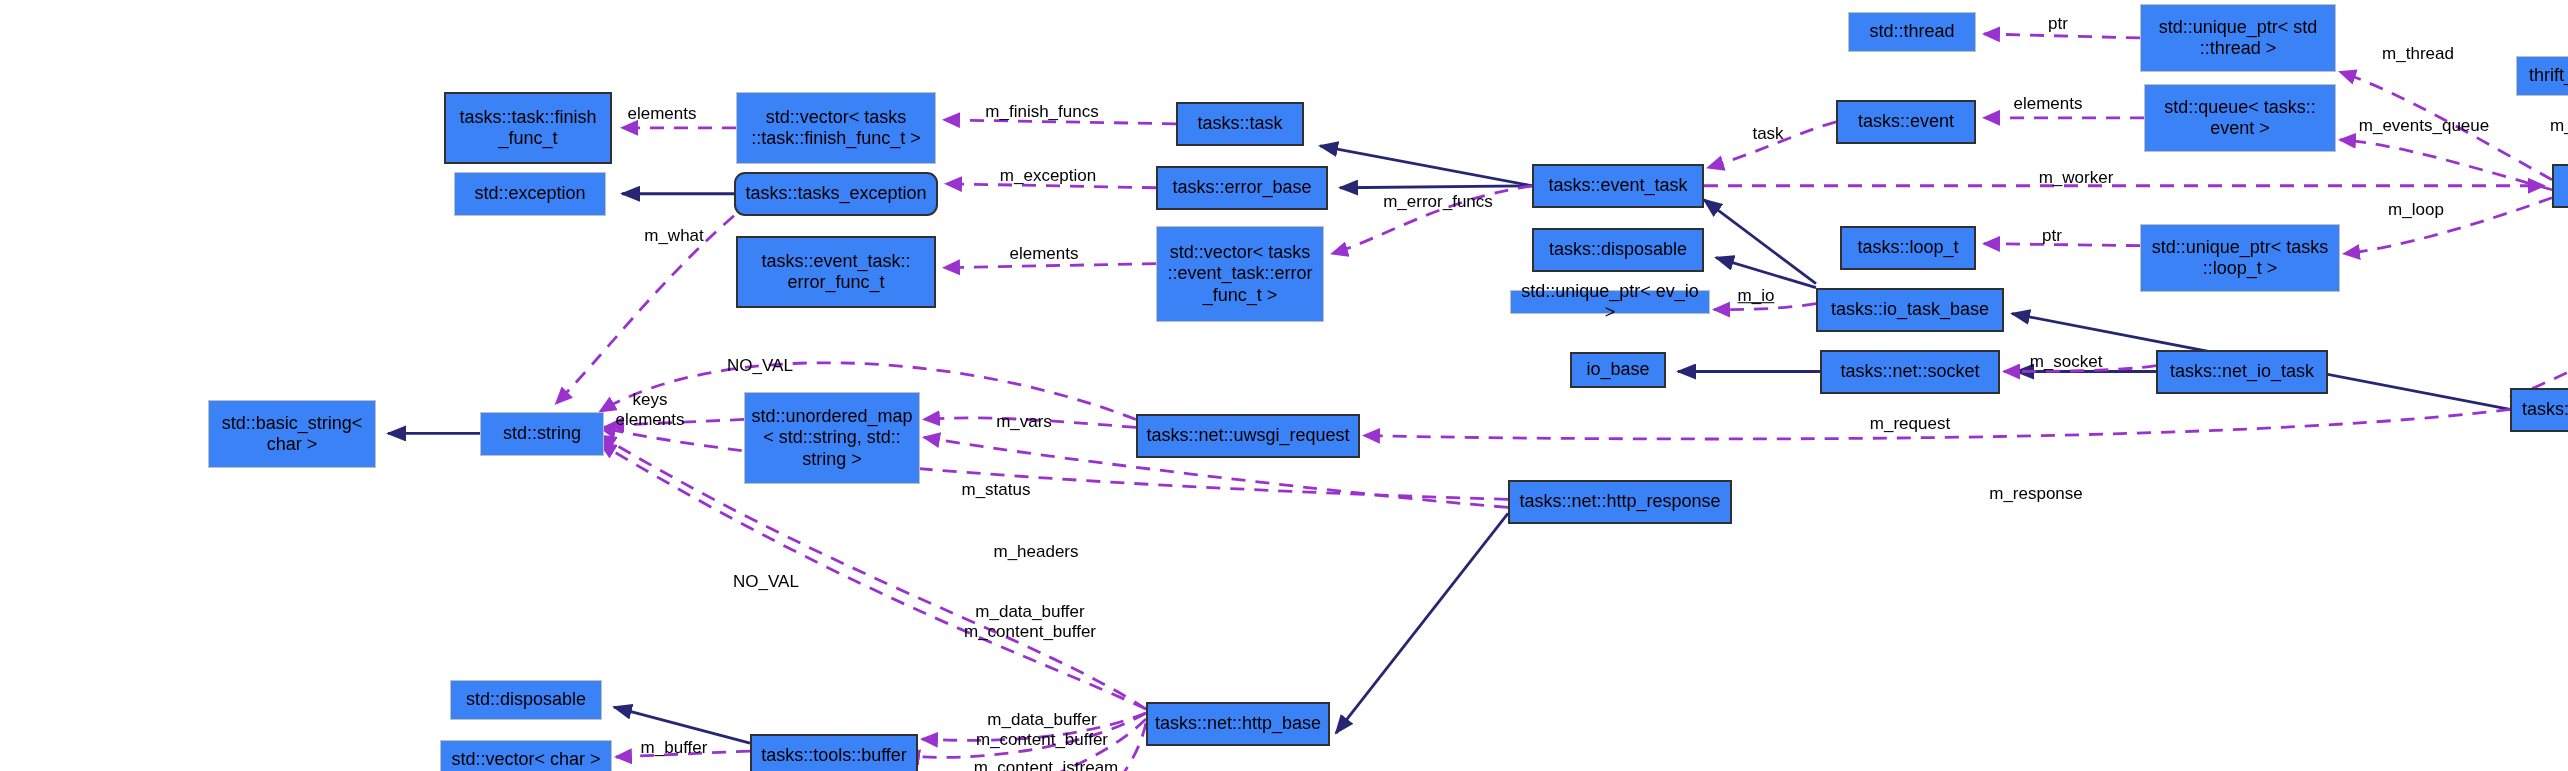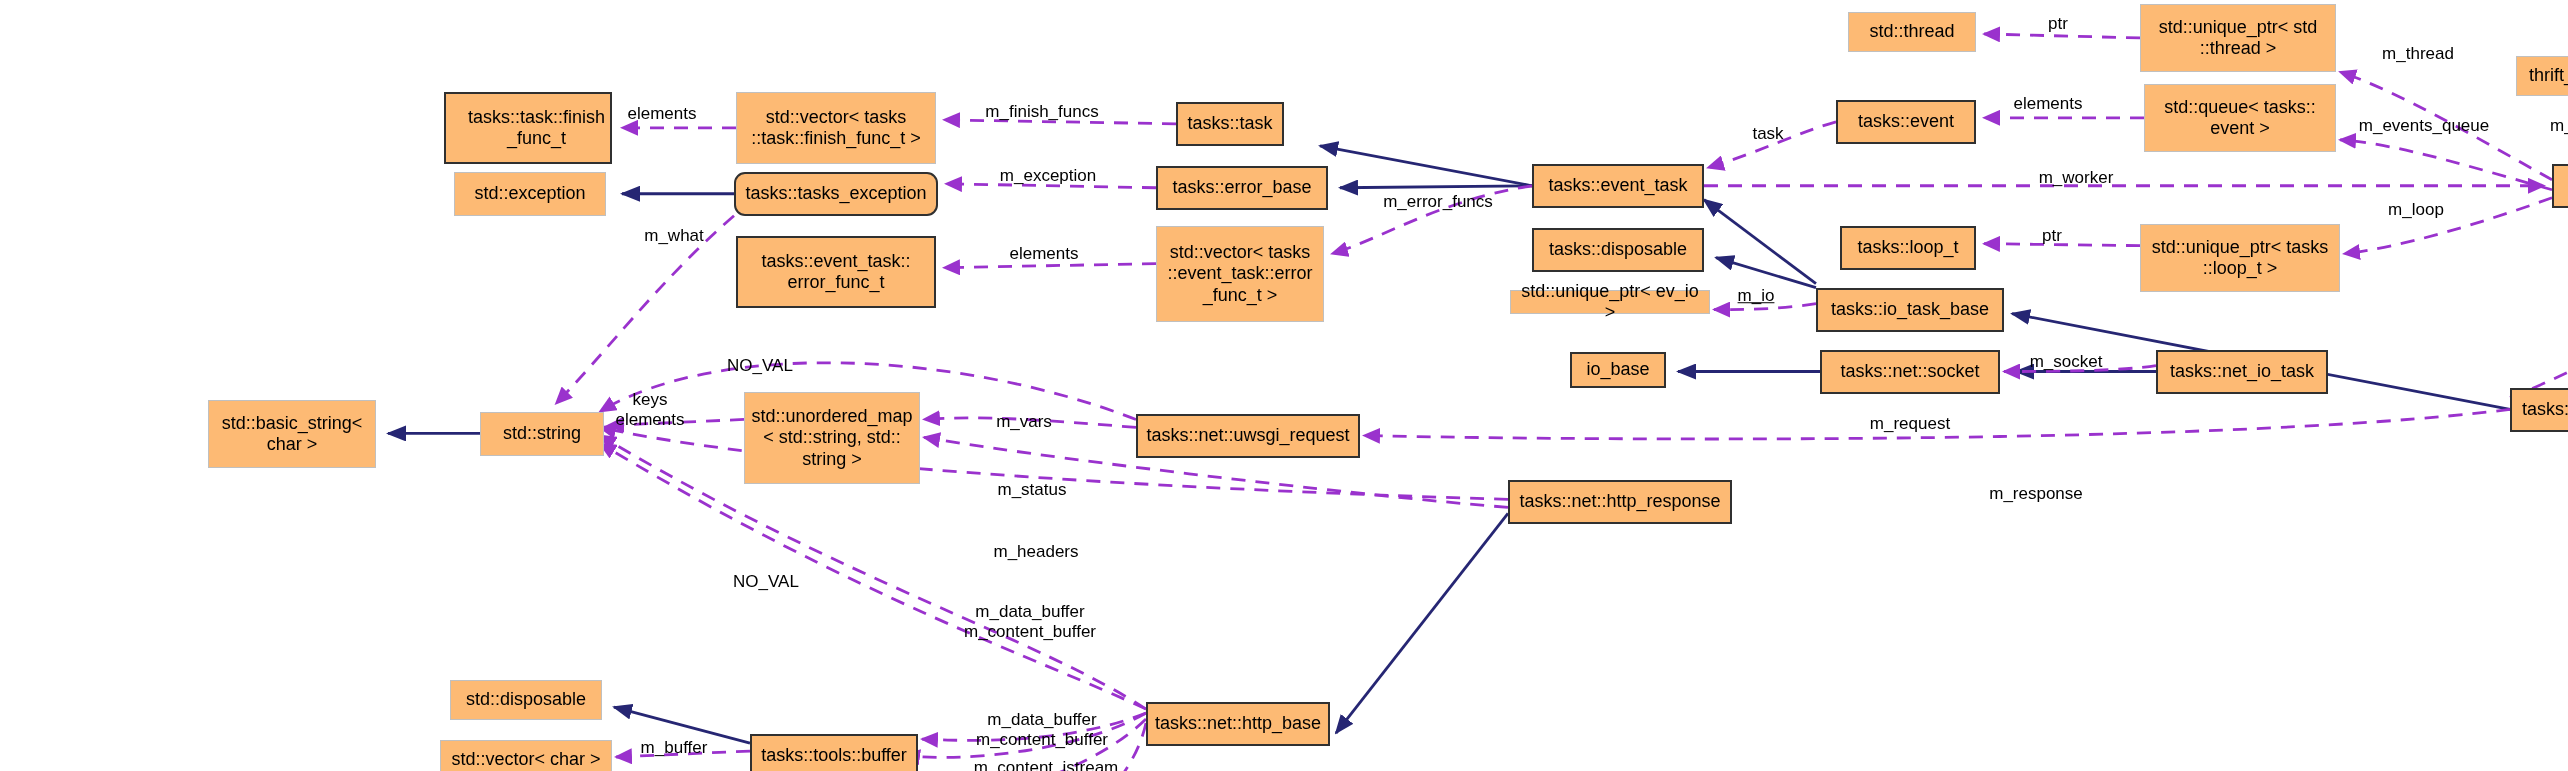--- a/index.html
+++ b/index.html
@@ -1,20 +1,20 @@
 <!DOCTYPE html>
 <html><head>
 <meta charset="utf-8">
 <style>
   html,body{margin:0;padding:0;background:#ffffff;}
   body{font-family:"Liberation Sans", sans-serif;}
   #canvas{position:relative;width:2568px;height:771px;background:#ffffff;overflow:hidden;}
   svg#edges{position:absolute;left:0;top:0;width:2568px;height:771px;}
   .node{position:absolute;box-sizing:border-box;display:flex;align-items:center;justify-content:center;
-        text-align:center;background:#fdba74;border:1px solid #c0c0c0;color:#000000;
+        text-align:center;background:#3b82f6;border:1px solid #c0c0c0;color:#000000;
         font-size:18px;line-height:1.18;padding:2px 5px;white-space:pre-line;}
   .node.solid{border:2px solid #303030;}
   .elabel{position:absolute;font-size:17px;color:#000000;white-space:pre-line;text-align:center;
           line-height:1.15;transform:translate(-50%,-50%);pointer-events:none;}
 </style>
 </head>
 <body>
 
 <div id="canvas">
 
@@ -75,25 +75,25 @@
       <path d="M573,355 C520,330 430,300 300,222"></path>
       <path d="M573,357 C540,370 500,372 461,370"></path>
       <path d="M573,357 C540,376 480,382 452,378"></path>
       <path d="M375,376 L308,379"></path>
       <path d="M573,360 C540,392 470,406 452,408"></path>
       <path d="M573,362 C560,420 470,448 452,447"></path>
     </g>
   </svg>
 
   <div id="nodes">
-      <div class="node solid" style="left: 444px; top: 92px; width: 168px; height: 72px; justify-content: flex-end;"><span>tasks::task::finish
+      <div class="node solid" style="left: 444px; top: 92px; width: 168px; height: 72px;"><span>tasks::task::finish
 _func_t</span></div>
       <div class="node " style="left: 736px; top: 92px; width: 200px; height: 72px;"><span>std::vector&lt; tasks
 ::task::finish_func_t &gt;</span></div>
-      <div class="node solid" style="left: 1176px; top: 102px; width: 108px; height: 44px;"><span>tasks::task</span></div>
+      <div class="node solid" style="left: 1176px; top: 102px; width: 128px; height: 44px;"><span>tasks::task</span></div>
       <div class="node " style="left: 454px; top: 172px; width: 152px; height: 44px;"><span>std::exception</span></div>
       <div class="node solid" style="left: 734px; top: 172px; width: 204px; height: 44px; border-radius: 11px;"><span>tasks::tasks_exception</span></div>
       <div class="node solid" style="left: 1156px; top: 166px; width: 172px; height: 44px;"><span>tasks::error_base</span></div>
       <div class="node solid" style="left: 1532px; top: 164px; width: 172px; height: 44px;"><span>tasks::event_task</span></div>
       <div class="node solid" style="left: 736px; top: 236px; width: 200px; height: 72px;"><span>tasks::event_task::
 error_func_t</span></div>
       <div class="node " style="left: 1156px; top: 226px; width: 168px; height: 96px;"><span>std::vector&lt; tasks
 ::event_task::error
 _func_t &gt;</span></div>
       <div class="node solid" style="left: 1836px; top: 100px; width: 140px; height: 44px;"><span>tasks::event</span></div>
@@ -144,21 +144,21 @@
       <div class="elabel" style="left: 2052px; top: 236px;">ptr</div>
       <div class="elabel" style="left: 2416px; top: 210px;">m_loop</div>
       <div class="elabel" style="left: 1756px; top: 296px; text-decoration: underline;">m_io</div>
       <div class="elabel" style="left: 2066px; top: 362px;">m_socket</div>
       <div class="elabel" style="left: 1910px; top: 424px;">m_request</div>
       <div class="elabel" style="left: 2036px; top: 494px;">m_response</div>
       <div class="elabel" style="left: 760px; top: 366px;">NO_VAL</div>
       <div class="elabel" style="left: 650px; top: 410px;">keys
 elements</div>
       <div class="elabel" style="left: 1024px; top: 422px;">m_vars</div>
-      <div class="elabel" style="left: 1032px; top: 490px;">m_status</div>
+      <div class="elabel" style="left: 996px; top: 490px;">m_status</div>
       <div class="elabel" style="left: 1036px; top: 552px;">m_headers</div>
       <div class="elabel" style="left: 766px; top: 582px;">NO_VAL</div>
       <div class="elabel" style="left: 1030px; top: 622px;">m_data_buffer
 m_content_buffer</div>
       <div class="elabel" style="left: 674px; top: 748px;">m_buffer</div>
       <div class="elabel" style="left: 1042px; top: 730px;">m_data_buffer
 m_content_buffer</div>
       <div class="elabel" style="left: 1046px; top: 768px;">m_content_istream</div>
     </div>
 </div>

